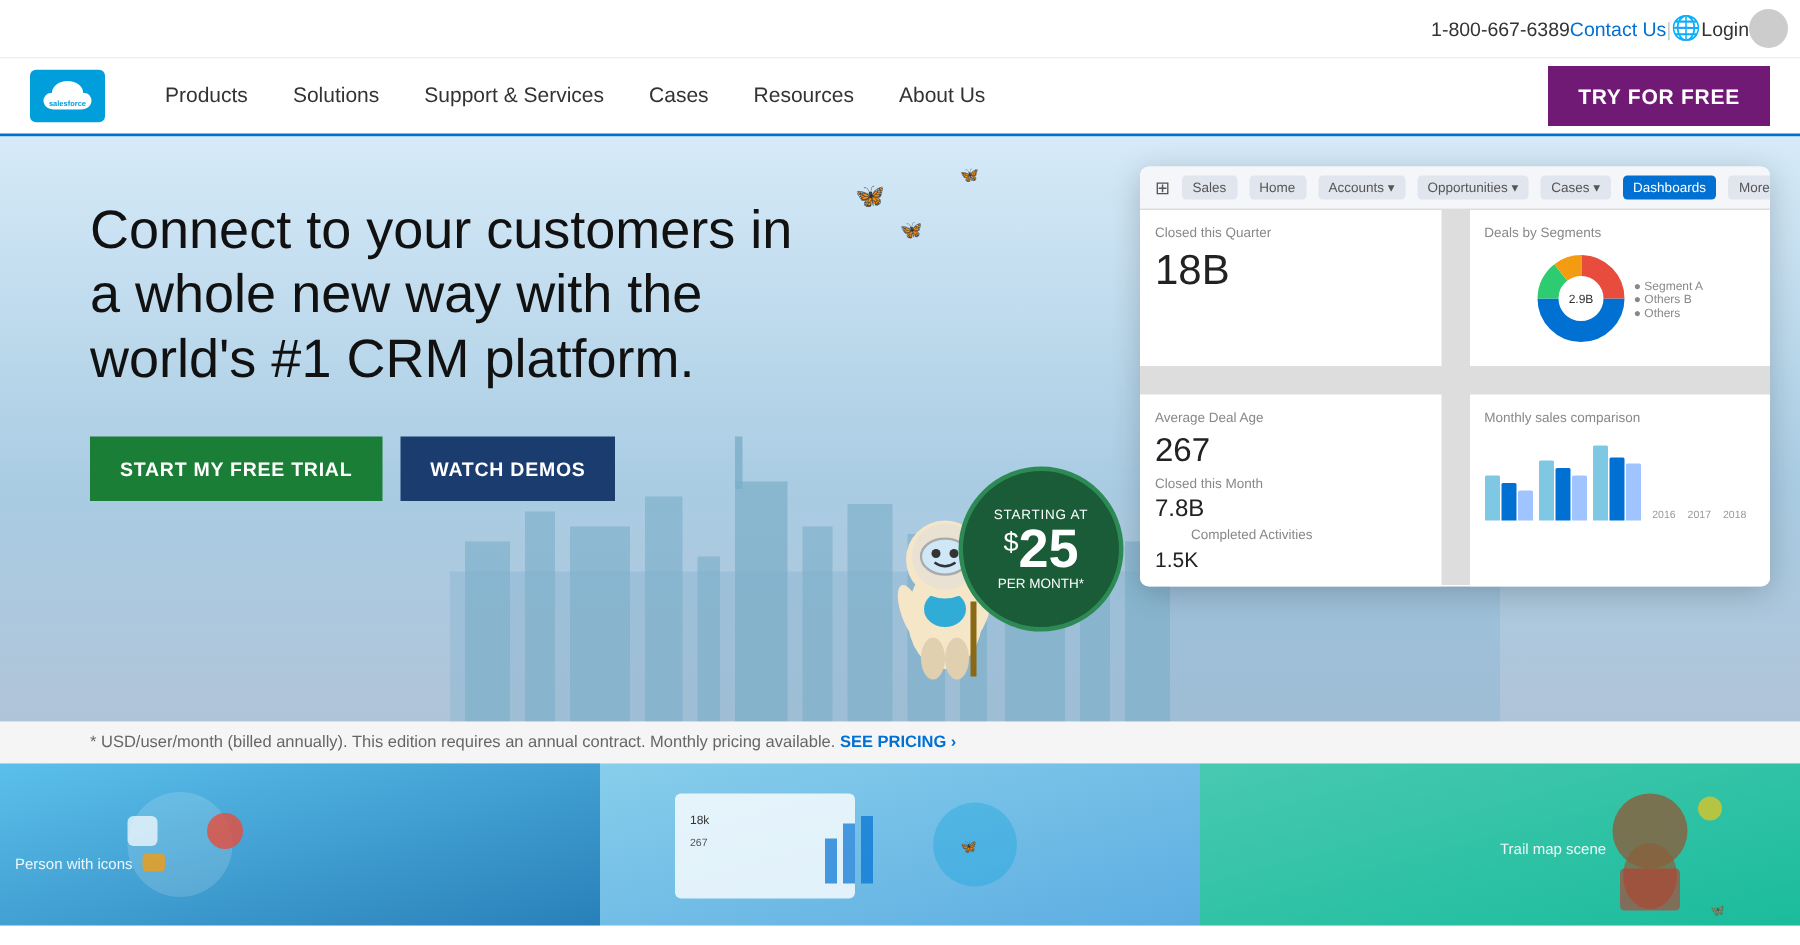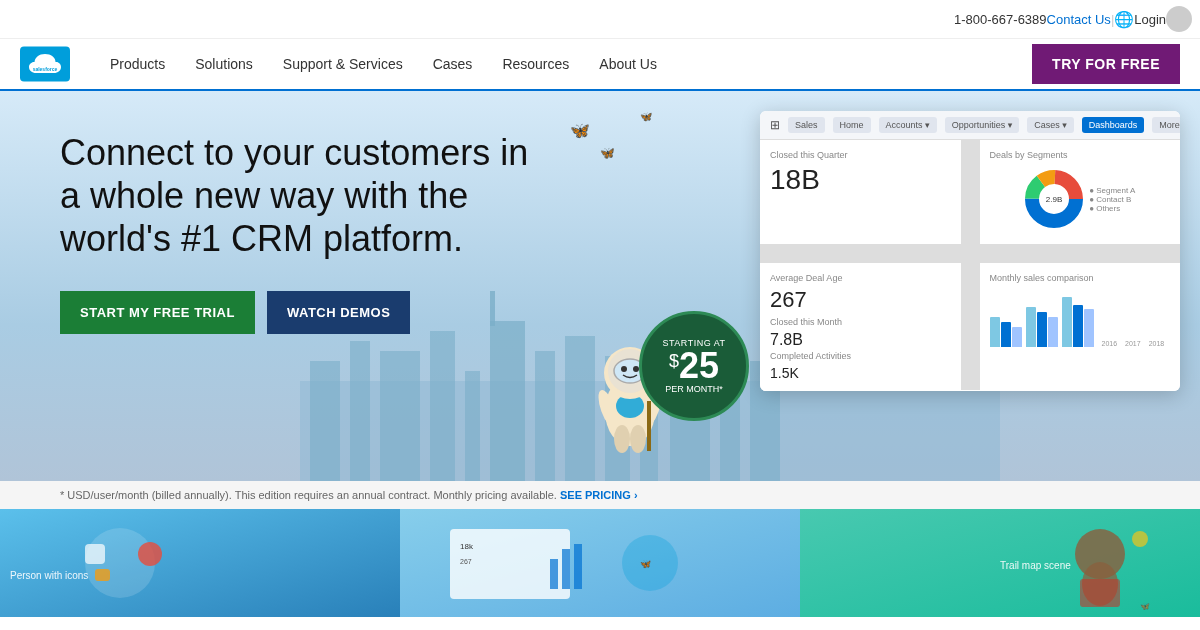--- a/index.html
+++ b/index.html
@@ -340,32 +340,32 @@
           <svg width="60" height="60" viewBox="0 0 60 60">
             <circle cx="30" cy="30" r="22" fill="none" stroke="#0070d2" stroke-width="14" stroke-dasharray="69 69" stroke-dashoffset="0"></circle>
             <circle cx="30" cy="30" r="22" fill="none" stroke="#2ecc71" stroke-width="14" stroke-dasharray="20 138" stroke-dashoffset="-69"></circle>
             <circle cx="30" cy="30" r="22" fill="none" stroke="#f39c12" stroke-width="14" stroke-dasharray="15 138" stroke-dashoffset="-89"></circle>
             <circle cx="30" cy="30" r="22" fill="none" stroke="#e74c3c" stroke-width="14" stroke-dasharray="35 138" stroke-dashoffset="-104"></circle>
             <circle cx="30" cy="30" r="10" fill="white"></circle>
             <text x="30" y="33" text-anchor="middle" font-size="8" fill="#333">2.9B</text>
           </svg>
           <div style="font-size:8px; color:#888; margin-left:5px;">
             <div>● Segment A</div>
-            <div>● Contact B</div>
+            <div>● Others B</div>
             <div>● Others</div>
           </div>
         </div>
       </div>
 
       <div class="dash-cell">
         <div class="label">Average Deal Age</div>
         <div style="font-size:22px; font-weight:300; color:#222;">267</div>
         <div class="label" style="margin-top:4px;">Closed this Month</div>
         <div style="font-size:16px; font-weight:300; color:#222;">7.8B</div>
-        <div class="label" style="margin-top:2px;">Completed Activities</div>
+        <div class="label" style="margin-top:2px;margin-left:24px;">Completed Activities</div>
         <div style="font-size:14px; font-weight:300; color:#222;">1.5K</div>
       </div>
 
       <div class="dash-cell">
         <div class="label">Monthly sales comparison</div>
         <div class="bar-chart">
           <div class="bar-group">
             <div class="bar" style="height:30px;"></div>
             <div class="bar dark" style="height:25px;"></div>
             <div class="bar" style="height:20px; background:#a0c4ff;"></div>

